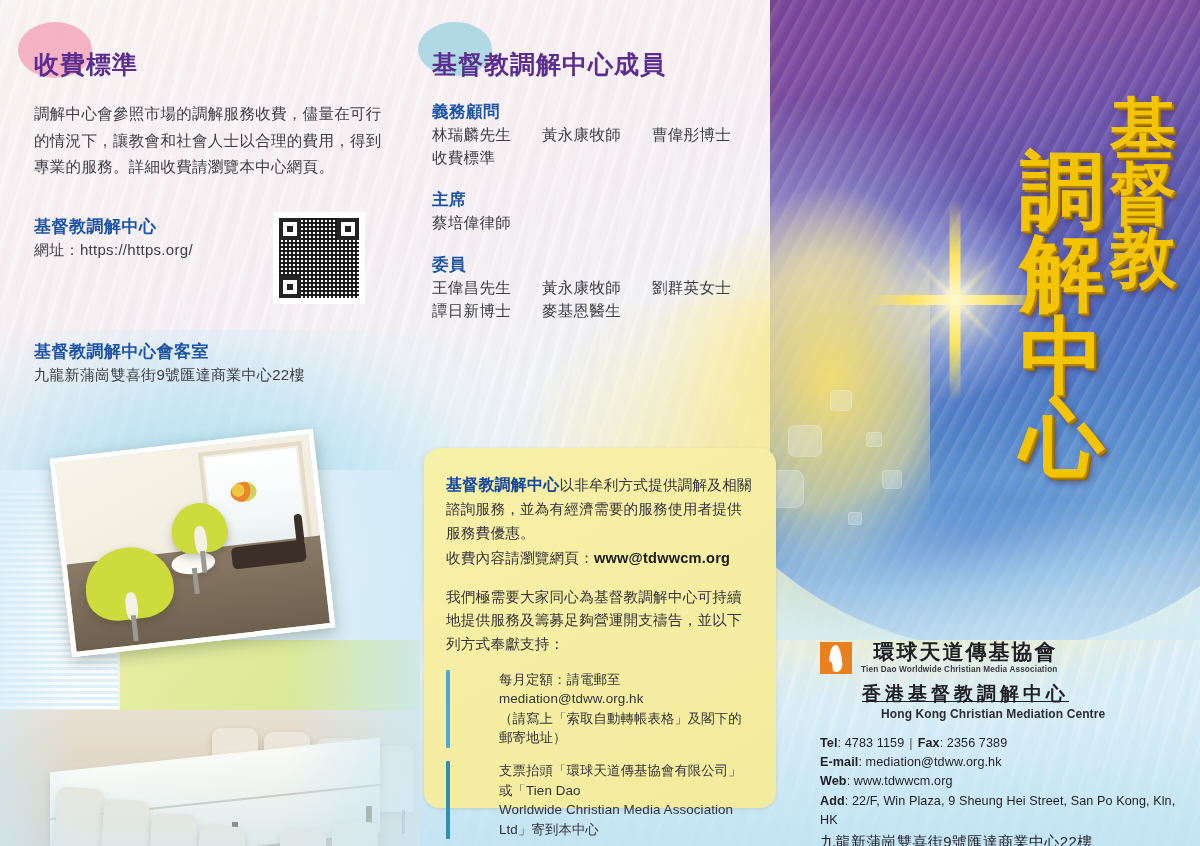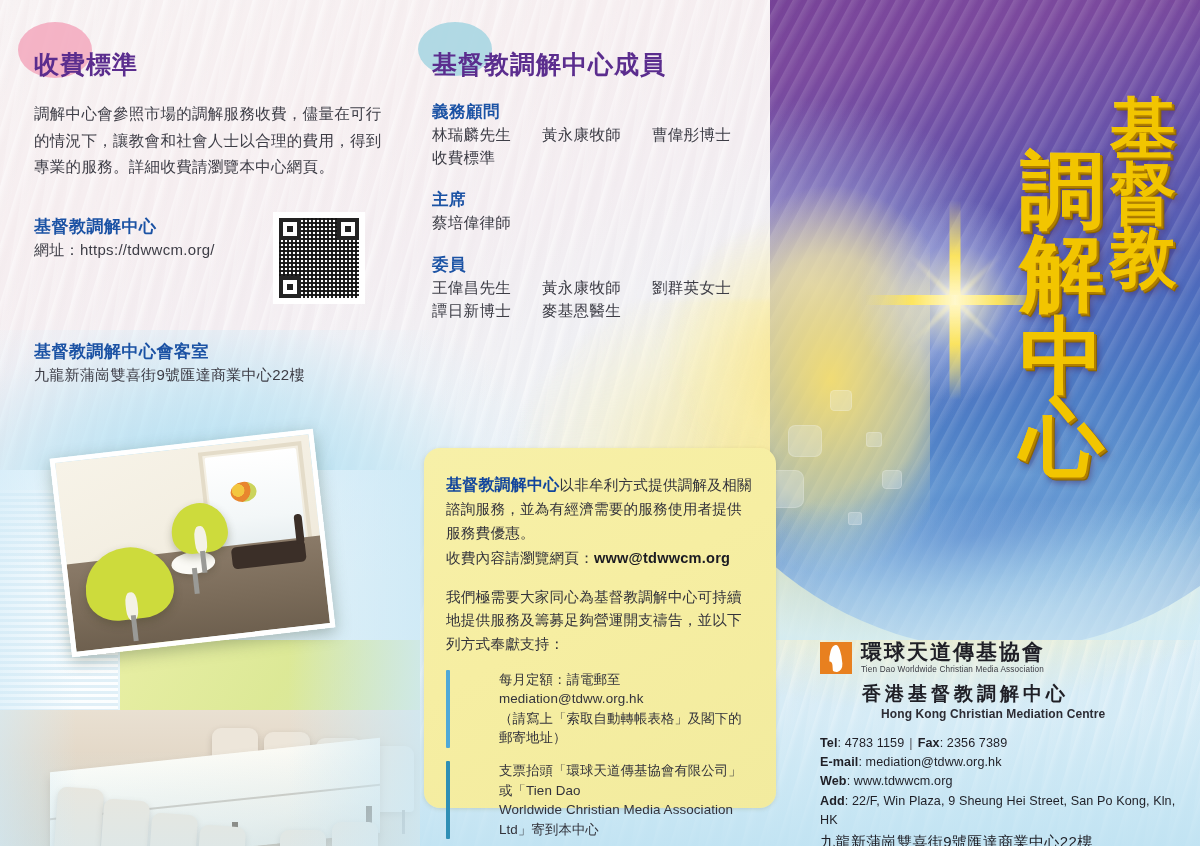--- a/index.html
+++ b/index.html
@@ -147,29 +147,29 @@
   .ybox p{margin:0;font-size:14.6px;line-height:1.62;color:#33333b;letter-spacing:.2px;}
   .ybox .strong-blue{color:#11459c;font-weight:bold;font-size:16px;}
   .ybox .blk{font-weight:bold;color:#1b1b22;}
   .ybox .gap{height:15px;}
   .bullet{display:flex;margin-top:13px;gap:40px;}
   .bullet .bar{width:4px;min-width:4px;border-radius:1px;margin-right:9px;}
   .bullet .bt{font-size:13.4px;line-height:1.46;color:#33333b;letter-spacing:.1px;}
 
   
   .contact{position:absolute;left:820px;top:640px;width:370px;}
-  .logo-row{display:flex;align-items:flex-start;gap:9px;}
+  .logo-row{display:flex;align-items:flex-start;gap:9px;text-align:right;}
   .logo-mark{width:32px;height:32px;background:#e8801f;position:relative;flex:none;margin-top:2px;}
   .logo-flame{position:absolute;left:9px;top:3px;width:13px;height:27px;background:#fff;
     border-radius:60% 40% 45% 55% / 70% 72% 30% 28%;transform:rotate(-4deg);}
   .logo-flame::after{content:"";position:absolute;left:-5px;bottom:0;width:8px;height:11px;
     background:#e8801f;border-radius:50% 40% 0 60%;}
   .org-cn{font-size:21px;font-weight:bold;color:#1f1f26;letter-spacing:2px;line-height:1.1;}
-  .org-en{font-size:8.2px;font-weight:normal;color:#3a3a42;letter-spacing:.15px;margin-top:2px;}
-  .ctr-cn{font-size:19px;font-weight:bold;color:#1f1f26;letter-spacing:4px;margin-top:7px;margin-left:42px;}
+  .org-en{font-size:8.2px;font-weight:bold;color:#3a3a42;letter-spacing:.15px;margin-top:2px;}
+  .ctr-cn{font-size:19px;font-weight:bold;color:#1f1f26;letter-spacing:4px;margin-top:7px;margin-left:42px;text-decoration:underline;}
   .ctr-en{font-size:12px;font-weight:bold;color:#2c2c34;letter-spacing:.1px;margin-left:61px;}
   .cinfo{margin-top:13px;font-size:12.6px;line-height:1.52;color:#1f1f26;letter-spacing:.1px;}
   .cinfo b{font-weight:bold;}
   .cinfo .sep{color:#55555d;margin:0 5px;}
   .caddr-cn{font-size:15px;color:#1f1f26;letter-spacing:.4px;margin-top:3px;}
 
   
   .photo-big{position:absolute;left:-20px;top:470px;width:440px;height:400px;overflow:hidden;}
   .photo-inset{position:absolute;left:60px;top:443px;width:265px;height:200px;
     transform:rotate(-6.5deg);border:5px solid #fff;
@@ -319,21 +319,21 @@
   </div>
 
   <div class="col-left">
     <div class="h-blob blob-pink">
       <h1 class="h1">收費標準</h1>
     </div>
     <p class="body-p">調解中心會參照市場的調解服務收費，儘量在可行的情況下，讓教會和社會人士以合理的費用，得到專業的服務。詳細收費請瀏覽本中心網頁。</p>
 
     <div style="margin-top:34px;">
       <p class="lbl-blue">基督教調解中心</p>
-      <p class="sub-txt">網址：https://tdwwcm.org/</p>
+      <p class="sub-txt">網址：https://https.org/</p>
     </div>
 
     <div style="margin-top:80px;">
       <p class="lbl-blue">基督教調解中心會客室</p>
       <p class="sub-txt">九龍新蒲崗雙喜街9號匯達商業中心22樓</p>
     </div>
   </div>
 
   <div class="qr">
     <div class="qr-inner">

